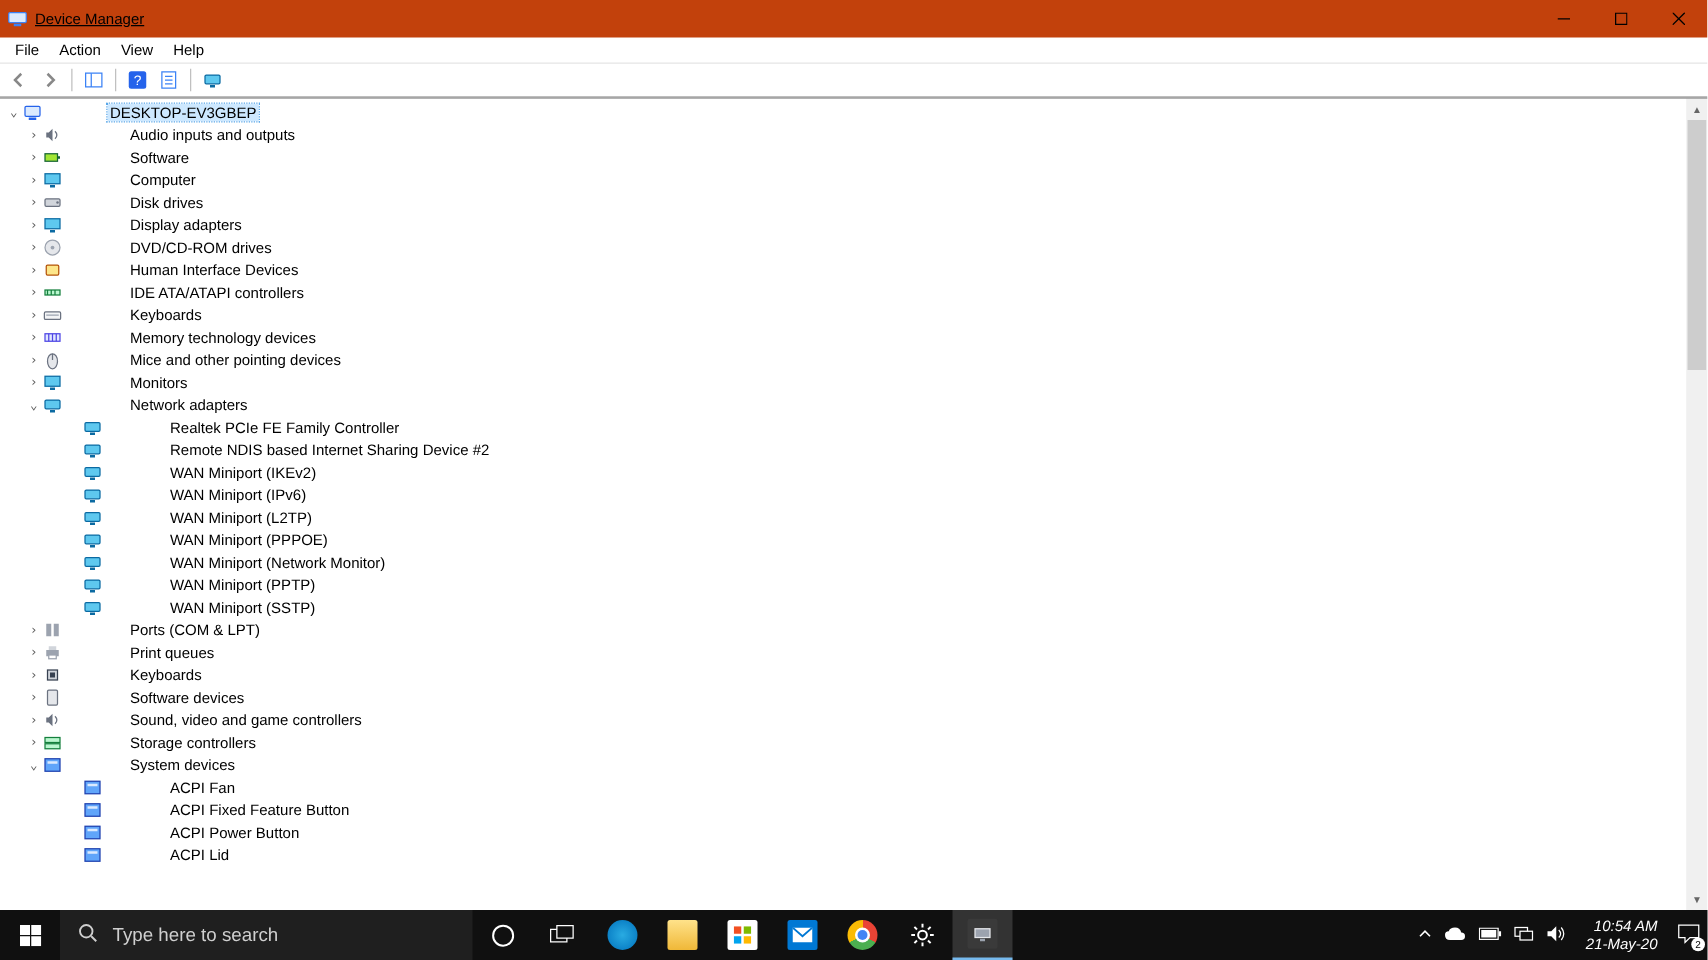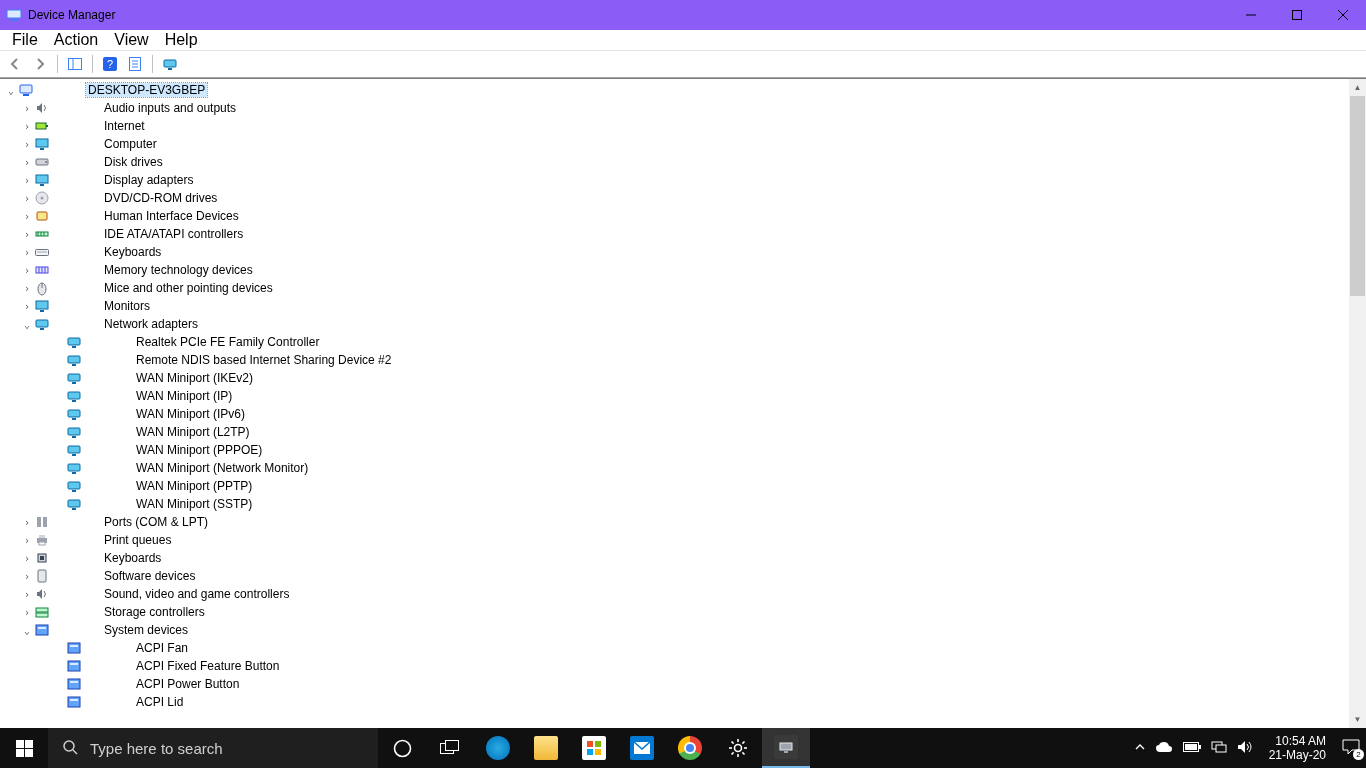--- a/index.html
+++ b/index.html
@@ -1,27 +1,27 @@
 <!DOCTYPE html>
 <html><head>
 <meta charset="utf-8">
 <style>
   * { box-sizing: border-box; margin: 0; padding: 0; font-family: "Segoe UI", Tahoma, sans-serif; }
   html, body { width: 1366px; height: 768px; overflow: hidden; background: #fff; }
 
   
-  .titlebar { height: 30px; display: flex; align-items: center; padding-left: 4px; background: #8b5cf6; }
+  .titlebar { height: 30px; display: flex; align-items: center; padding-left: 4px; background: #c2410c; text-decoration: underline; }
   .titlebar .app-icon { width: 16px; height: 16px; margin: 0 6px 0 2px; display:inline-block; }
   .titlebar .title { font-size: 12px; color: #000; }
   .titlebar .win-buttons { margin-left: auto; display: flex; }
   .win-btn { width: 46px; height: 30px; display:flex; align-items:center; justify-content:center; }
   .win-btn svg { stroke:#000; stroke-width:1; fill:none; }
 
   
-  .menubar { height: 20px; display:flex; align-items:center; padding: 0 4px; font-size: 16px; }
+  .menubar { height: 20px; display:flex; align-items:center; padding: 0 4px; font-size: 12px; }
   .menubar .menu-item { padding: 1px 8px; cursor:default; }
 
   
   .toolbar { height: 28px; border-top:1px solid #e5e5e5; border-bottom:1px solid #a8a8a8; display:flex; align-items:center; padding:0 4px; gap:3px; }
   .tb-sep { width:1px; height:18px; background:#c0c0c0; margin:0 3px; }
   .tb-btn { width:22px; height:22px; display:flex; align-items:center; justify-content:center; }
   .tb-btn svg { display:block; }
 
   
   .treewrap { position:relative; height: calc(768px - 30px - 20px - 28px - 40px); border-top:1px solid #7a7a7a; }
@@ -44,21 +44,21 @@
 
   
   .taskbar { position:absolute; left:0; right:0; bottom:0; height:40px; background:#101010; color:#fff; display:flex; align-items:stretch; }
   .tb-item { display:flex; align-items:center; justify-content:center; }
   .start { width:48px; }
   .searchbox { flex:0 0 330px; background:#1f1f1f; display:flex; align-items:center; padding:12px 14px; gap:12px; color:#cfcfcf; font-size:15px; }
   .tb-icons { display:flex; }
   .tb-icons .tb-item { width:48px; }
   .tb-item.active { background:#333; border-bottom:2px solid #76b9ed; }
   .tray { margin-left:auto; display:flex; align-items:center; gap:10px; padding:0 6px; font-size:11px; }
-  .tray .clock { text-align:right; line-height:1.2; font-size:12px; padding:0 6px; }
+  .tray .clock { text-align:right; line-height:1.2; font-size:12px; padding:0 6px;font-style:italic; }
   .tray svg { fill:#fff; }
 
   
   .appicon { width:24px; height:24px; border-radius:2px; }
 
 </style>
 </head>
 <body>
 
 <div class="titlebar">
@@ -161,21 +161,21 @@
         <span class="label">Audio inputs and outputs</span>
       </div>
       <div class="node lvl1">
         <span class="expander">›</span>
         <span class="icon">
           <svg width="16" height="16" viewBox="0 0 16 16">
             <rect x="2" y="5" width="10" height="6" fill="#a3e635" stroke="#166534"></rect>
             <rect x="12" y="7" width="2" height="2" fill="#166534"></rect>
           </svg>
         </span>
-        <span class="label">Internet</span>
+        <span class="label">Software</span>
       </div>
       <div class="node lvl1">
         <span class="expander">›</span>
         <span class="icon">
           <svg width="16" height="16" viewBox="0 0 16 16">
             <rect x="2" y="3" width="12" height="8" fill="#5ec8ef" stroke="#0b6aa2"></rect>
             <rect x="6" y="12" width="4" height="2" fill="#0b6aa2"></rect>
           </svg>
         </span>
         <span class="label">Computer</span>
@@ -305,30 +305,20 @@
       </div>
       <div class="node lvl2">
         <span class="expander"></span>
         <span class="icon">
           <svg width="16" height="16" viewBox="0 0 16 16">
             <rect x="2" y="4" width="12" height="7" rx="1" fill="#5ec8ef" stroke="#0b6aa2"></rect>
             <rect x="6" y="12" width="4" height="2" fill="#0b6aa2"></rect>
           </svg>
         </span>
         <span class="label">WAN Miniport (IKEv2)</span>
-      </div>
-      <div class="node lvl2">
-        <span class="expander"></span>
-        <span class="icon">
-          <svg width="16" height="16" viewBox="0 0 16 16">
-            <rect x="2" y="4" width="12" height="7" rx="1" fill="#5ec8ef" stroke="#0b6aa2"></rect>
-            <rect x="6" y="12" width="4" height="2" fill="#0b6aa2"></rect>
-          </svg>
-        </span>
-        <span class="label">WAN Miniport (IP)</span>
       </div>
       <div class="node lvl2">
         <span class="expander"></span>
         <span class="icon">
           <svg width="16" height="16" viewBox="0 0 16 16">
             <rect x="2" y="4" width="12" height="7" rx="1" fill="#5ec8ef" stroke="#0b6aa2"></rect>
             <rect x="6" y="12" width="4" height="2" fill="#0b6aa2"></rect>
           </svg>
         </span>
         <span class="label">WAN Miniport (IPv6)</span>

